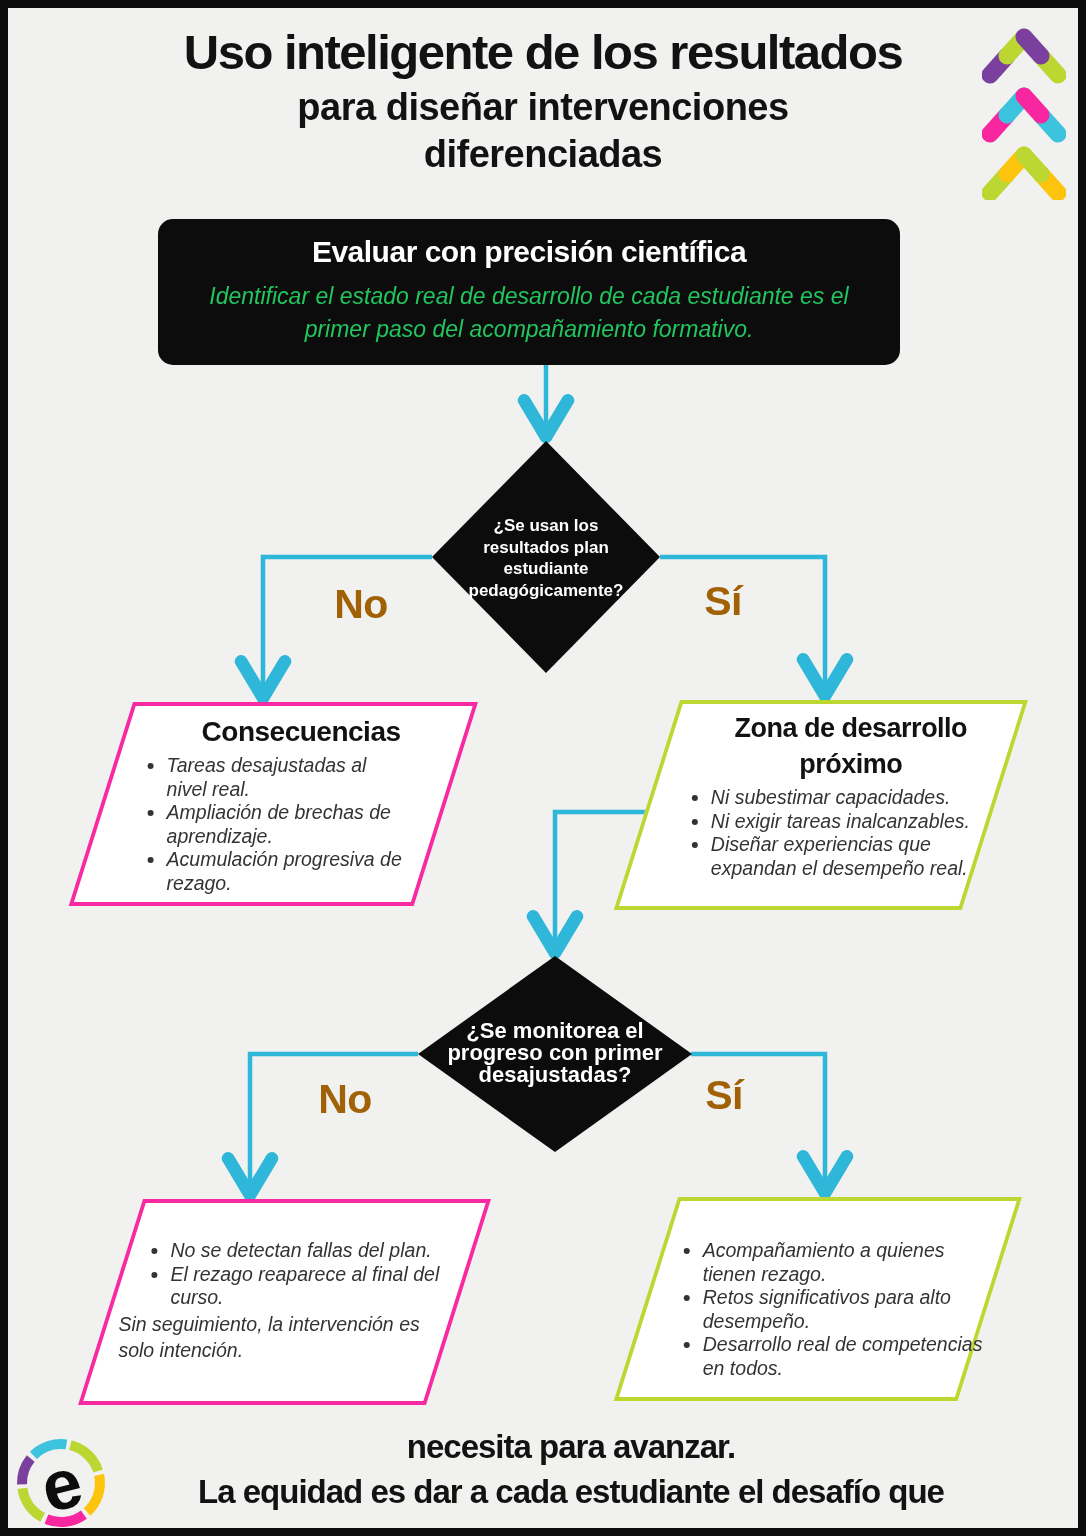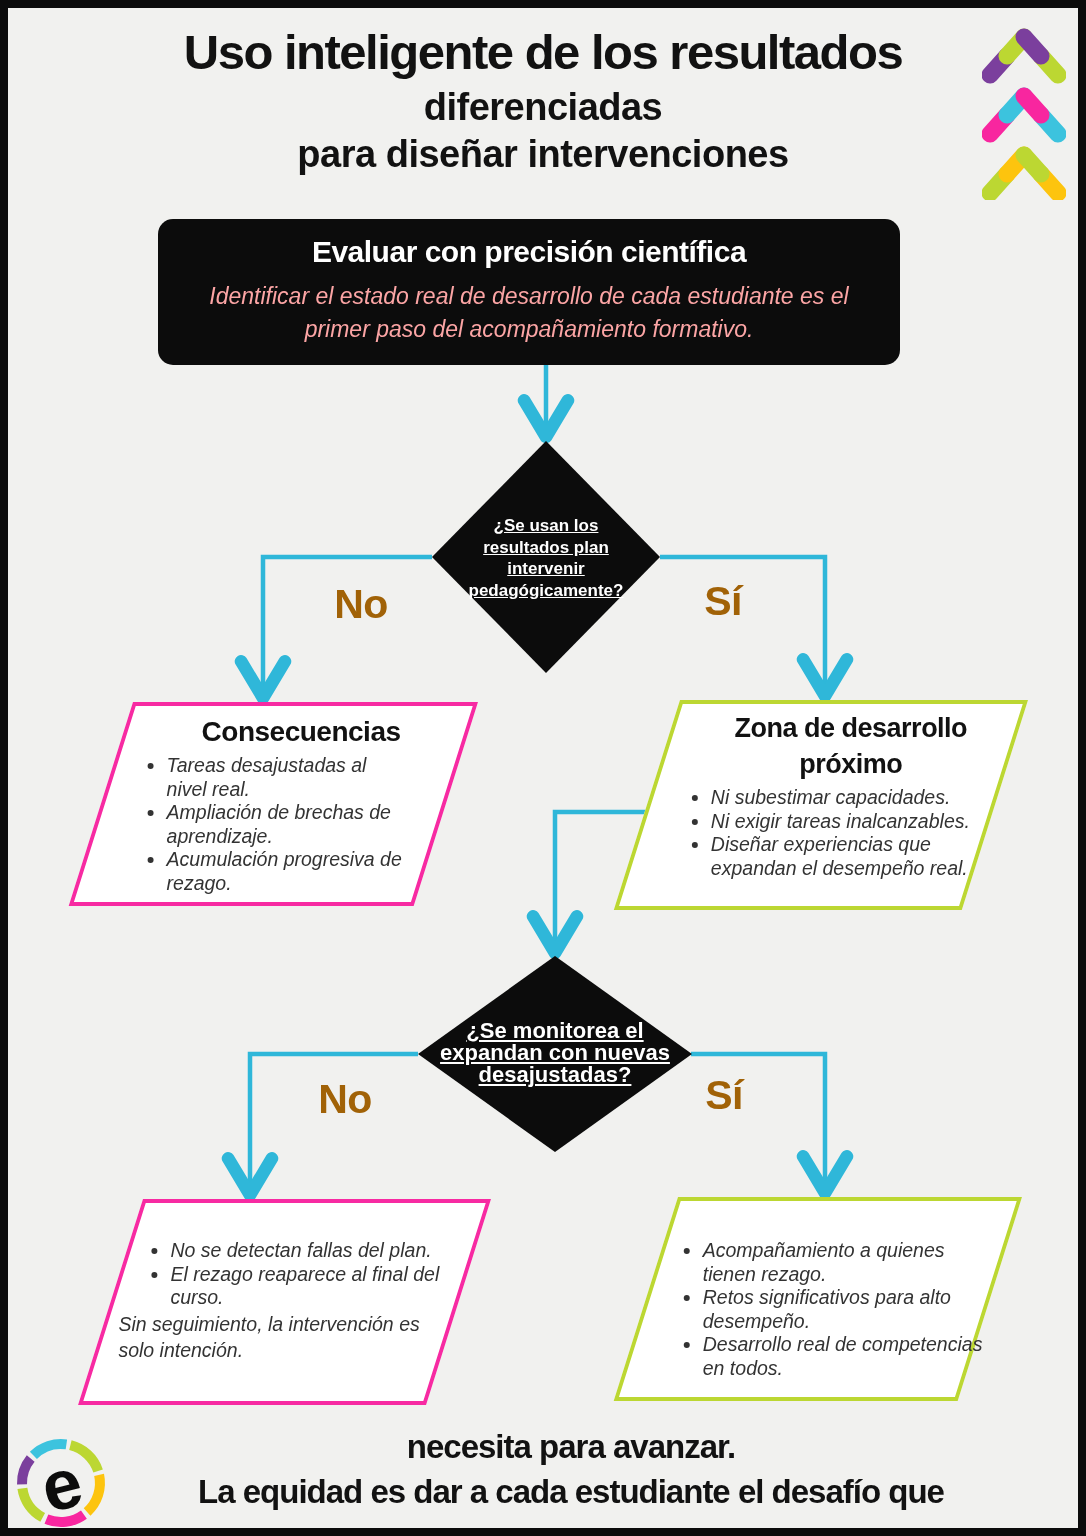--- a/index.html
+++ b/index.html
@@ -27,27 +27,27 @@
   .s-lime{stroke:var(--lime,#bcd732);}
   .s-purple{stroke:var(--purple,#7b3f9d);}
   .s-cyan{stroke:var(--cyan2,#3cc3de);}
   .s-magenta{stroke:var(--magenta,#f8269f);}
   .s-yellow{stroke:var(--yellow,#fdc40e);}
 
   
   .intro{position:absolute;left:158px;top:219px;width:742px;height:146px;
     background:var(--ink,#0c0c0c);border-radius:15px;color:#ffffff;text-align:center;}
   .intro h2{margin:16px 0 0;font-size:30px;font-weight:bold;letter-spacing:-0.5px;}
-  .intro p{margin:11px auto 0;width:700px;font-size:23px;font-style:italic;line-height:33px;color:#fca5a5;}
+  .intro p{margin:11px auto 0;width:700px;font-size:23px;font-style:italic;line-height:33px;color:#22c55e;}
 
   
   .dlabel{position:absolute;transform:translate(-50%,-50%);color:#ffffff;font-weight:bold;text-align:center;}
   .d1{left:546px;top:558px;width:210px;font-size:17px;line-height:21.5px;}
   .d2{left:555px;top:1053px;width:240px;font-size:22px;line-height:22px;}
-  .dlabel span{display:block;text-decoration:underline;}
+  .dlabel span{display:block;}
 
   
   .branch{position:absolute;transform:translate(-50%,-50%);font-size:41px;font-weight:bold;color:#a16207;letter-spacing:-0.5px;}
 
   
   .para{position:absolute;background:#ffffff;transform:skewX(-17.5deg);transform-origin:top left;}
   .para-pink{border:4px solid var(--pink,#f72aa2);}
   .para-lime{border:4px solid var(--lime,#bcd732);}
   .para-inner{width:100%;height:100%;transform:skewX(17.5deg);transform-origin:top left;box-sizing:border-box;}
   .para h3{margin:10px 0 0;text-align:center;font-size:28px;font-weight:bold;letter-spacing:-0.5px;color:#121212;}
@@ -94,22 +94,22 @@
     <polyline class="connector" points="647,812 555,812 555,948" marker-end="url(#arrow)"></polyline>
     <polyline class="connector" points="418,1054 250,1054 250,1190" marker-end="url(#arrow)"></polyline>
     <polyline class="connector" points="691,1054 825,1054 825,1188" marker-end="url(#arrow)"></polyline>
     <polygon class="diamond" points="546,441 660,557 546,673 432,557"></polygon>
     <polygon class="diamond" points="555,956 692,1054 555,1152 418,1054"></polygon>
   </svg>
 
   <div class="header">
     <h1 class="title">Uso inteligente de los resultados</h1>
     <div class="subtitle">
+      <span>para diseñar intervenciones</span>
       <span>diferenciadas</span>
-      <span>para diseñar intervenciones</span>
     </div>
   </div>
 
   <svg class="chevrons" width="84" height="174" viewBox="0 0 84 174">
     <g>
       <path class="st s-purple" d="M8,49 L25,30"></path>
       <path class="st s-lime" d="M76,49 L59,30"></path>
       <path class="st s-lime" d="M25,30 L42,11"></path>
       <path class="st s-purple" d="M59,30 L42,11"></path>
     </g>
@@ -128,21 +128,21 @@
   </svg>
 
   <section class="intro">
     <h2>Evaluar con precisión científica</h2>
     <p>Identificar el estado real de desarrollo de cada estudiante es el primer paso del acompañamiento formativo.</p>
   </section>
 
   <div class="dlabel d1">
     <span>¿Se usan los</span>
     <span>resultados plan</span>
-    <span>intervenir</span>
+    <span>estudiante</span>
     <span>pedagógicamente?</span>
   </div>
   <div class="branch" style="left:361px;top:604px;">No</div>
   <div class="branch" style="left:723px;top:601px;">Sí</div>
 
   <section class="para para-pink box1" style="left:133px;top:702px;width:337px;height:196px;">
     <div class="para-inner">
       <h3>Consecuencias</h3>
       <ul>
         <li>Tareas desajustadas al nivel real.</li>
@@ -158,21 +158,21 @@
       <ul>
         <li>Ni subestimar capacidades.</li>
         <li>Ni exigir tareas inalcanzables.</li>
         <li>Diseñar experiencias que expandan el desempeño real.</li>
       </ul>
     </div>
   </section>
 
   <div class="dlabel d2">
     <span>¿Se monitorea el</span>
-    <span>expandan con nuevas</span>
+    <span>progreso con primer</span>
     <span>desajustadas?</span>
   </div>
   <div class="branch" style="left:345px;top:1099px;">No</div>
   <div class="branch" style="left:724px;top:1095px;">Sí</div>
 
   <section class="para para-pink box3" style="left:143px;top:1199px;width:340px;height:198px;">
     <div class="para-inner">
       <ul>
         <li>No se detectan fallas del plan.</li>
         <li>El rezago reaparece al final del curso.</li>

